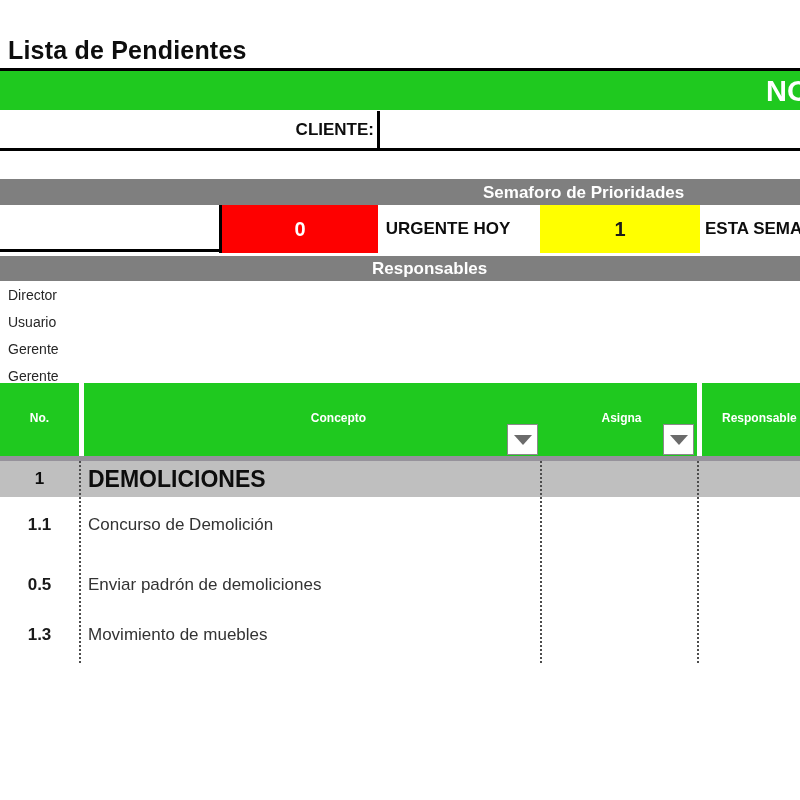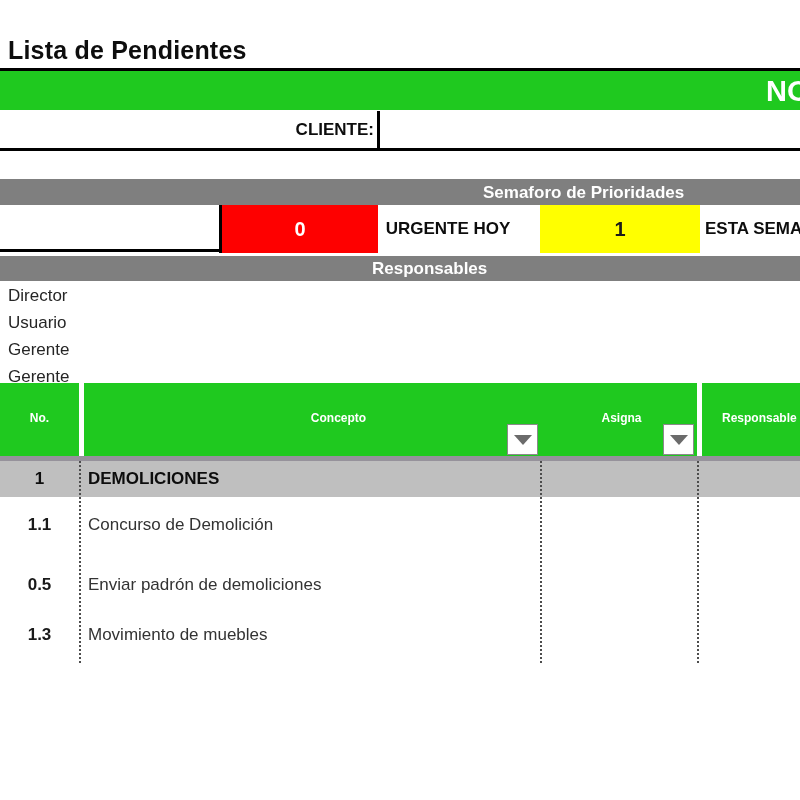--- a/index.html
+++ b/index.html
@@ -31,42 +31,42 @@
     font-weight:bold;font-size:20px;}
   .count-urgente{left:222px;width:156px;background:#fe0000;color:#ffffff;}
   .count-semana{left:540px;width:160px;background:#ffff00;color:#1a1a1a;}
   .prio-label{top:205px;height:47px;line-height:48px;font-weight:bold;font-size:17px;
     color:#0d0d0d;white-space:nowrap;}
   .label-urgente{left:378px;width:140px;text-align:center;}
   .label-semana{left:705px;}
   
   .responsables-bar{left:0;top:256px;width:800px;height:25px;}
   .responsables-title{position:absolute;left:372px;top:0;line-height:26px;white-space:nowrap;}
-  .names{left:8px;top:282px;font-size:17px;line-height:27px;color:#262626;}
+  .names{left:8px;top:282px;font-size:14px;line-height:27px;color:#262626;}
   
   .thead-cell{top:383px;height:73px;background:#1fc91f;color:#fff;font-weight:bold;
     font-size:12px;text-align:center;line-height:70px;white-space:nowrap;}
   .th-no{left:0;width:79px;}
   .th-concepto{left:84px;width:509px;}
   .th-asigna{left:546px;width:151px;}
   .th-responsable{left:702px;width:98px;text-align:left;}
   .th-responsable span{position:absolute;left:20px;top:0;}
   .filter-btn{top:424px;width:31px;height:31px;background:#fff;border:1px solid #8a8a8a;
     box-sizing:border-box;display:flex;align-items:center;justify-content:center;cursor:pointer;}
   .filter-concepto{left:507px;}
   .filter-asigna{left:663px;}
   .filter-tri{width:0;height:0;border-left:9px solid transparent;
     border-right:9px solid transparent;border-top:10px solid #6b6b6b;}
   .thead-rule{left:0;top:456px;width:800px;height:5px;background:#96929b;}
   
   .section-row{left:0;top:461px;width:800px;height:36px;background:#bfbfbf;}
   .section-no{left:0;top:461px;width:79px;height:36px;line-height:36px;text-align:center;
     font-weight:bold;font-size:17px;color:#0d0d0d;}
   .section-concepto{left:88px;top:461px;height:36px;line-height:36px;font-weight:bold;
-    font-size:17px;color:#0d0d0d;white-space:nowrap;}
+    font-size:23px;color:#0d0d0d;white-space:nowrap;}
   
   .row-no{width:79px;left:0;height:24px;line-height:24px;text-align:center;
     font-weight:bold;font-size:17px;color:#1a1a1a;}
   .row-concepto{left:88px;height:24px;line-height:24px;font-size:17px;color:#333;white-space:nowrap;}
   .r1{top:513px;} .r2{top:573px;} .r3{top:623px;}
   
   .dotline{top:461px;height:202px;width:0;border-left:2px dotted #4d4d4d;}
   .dot-a{left:79px;} .dot-b{left:540px;} .dot-c{left:697px;}
 </style>
 </head>

